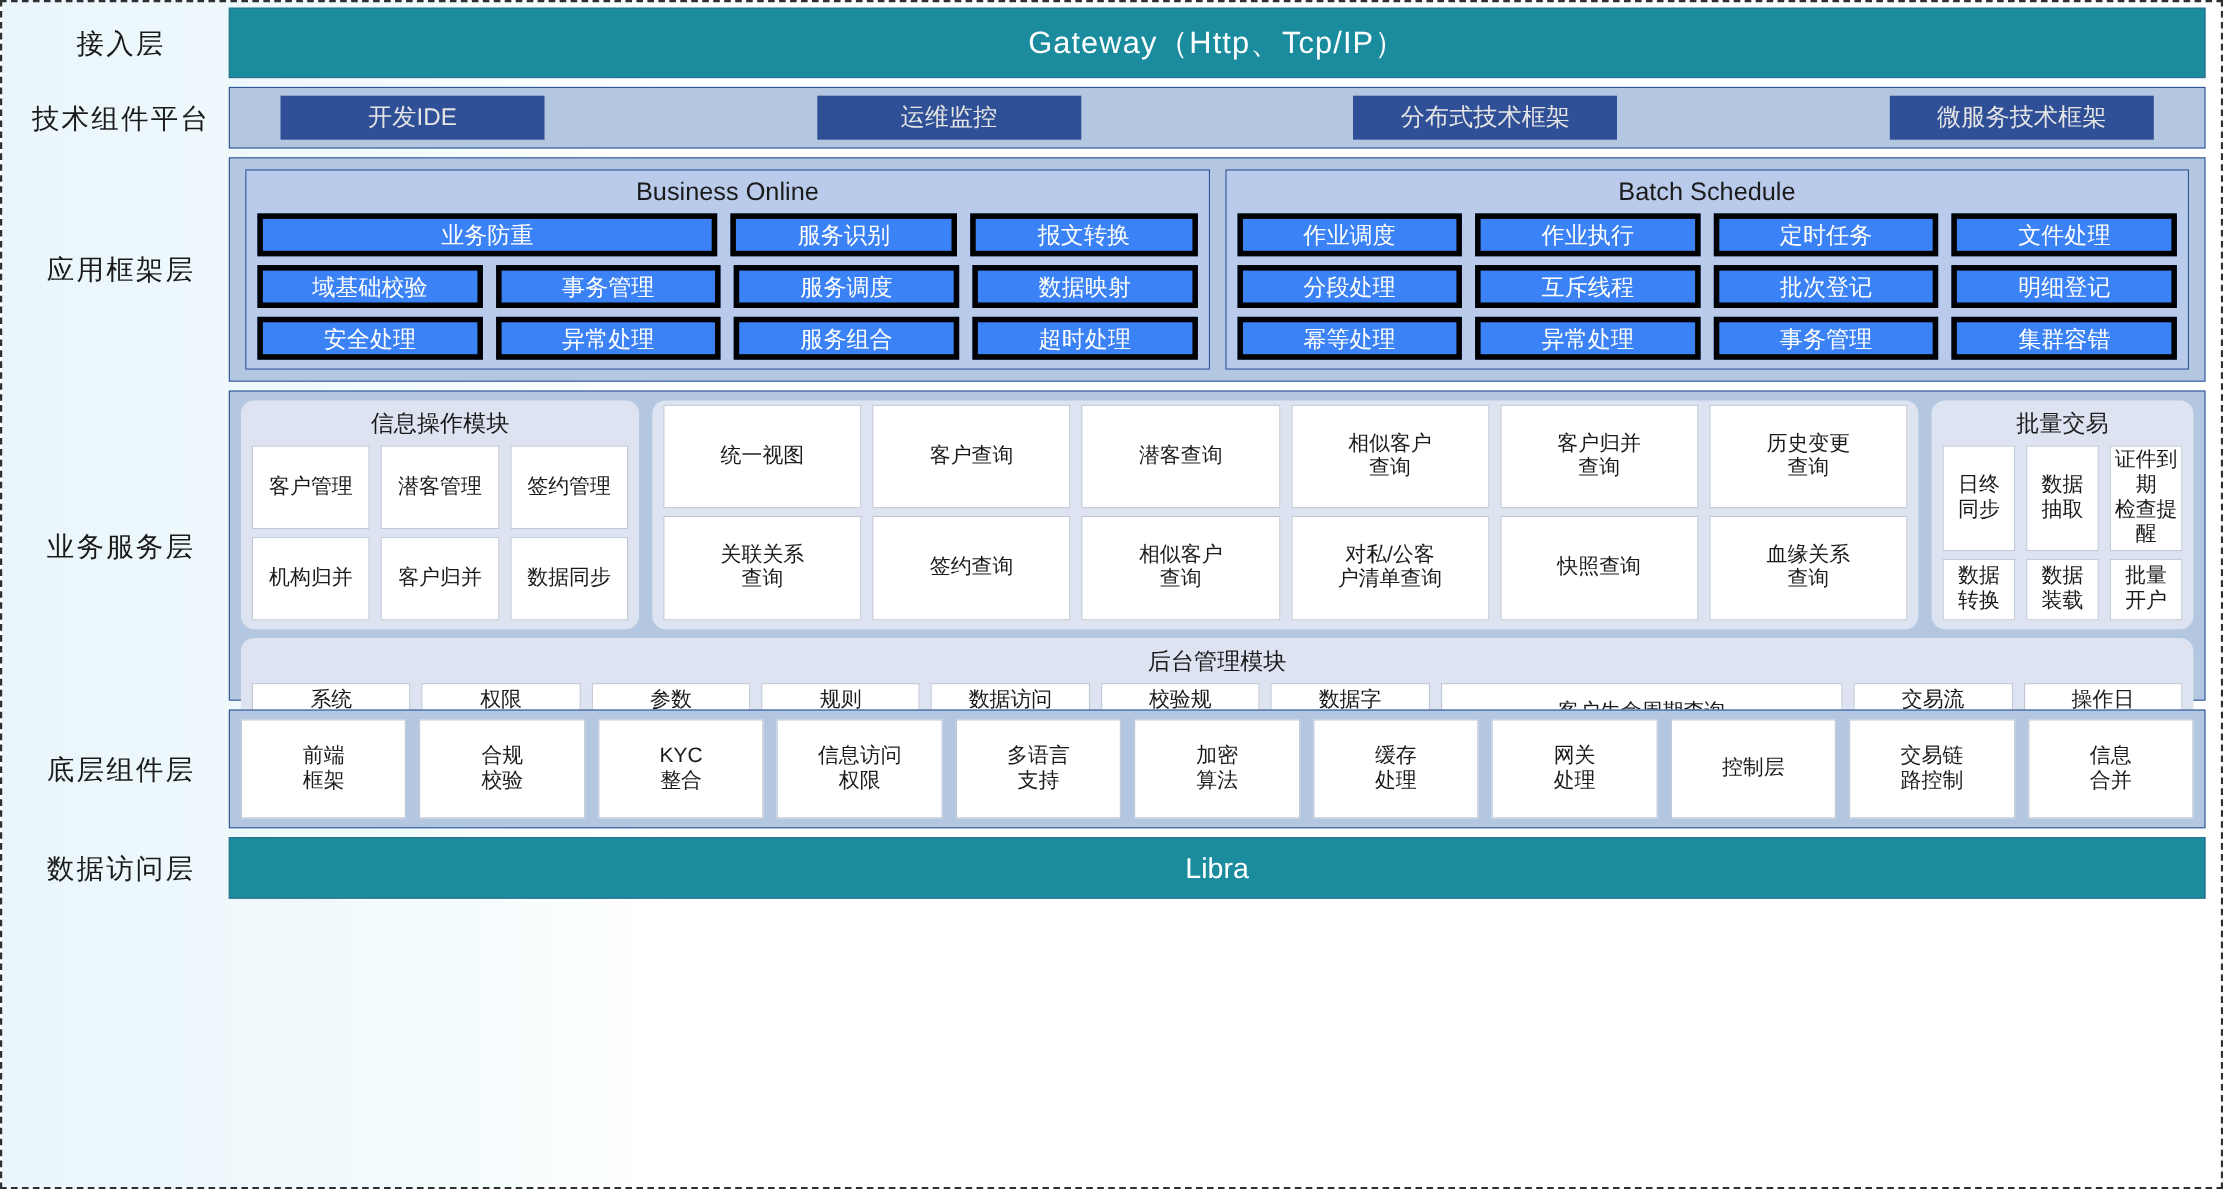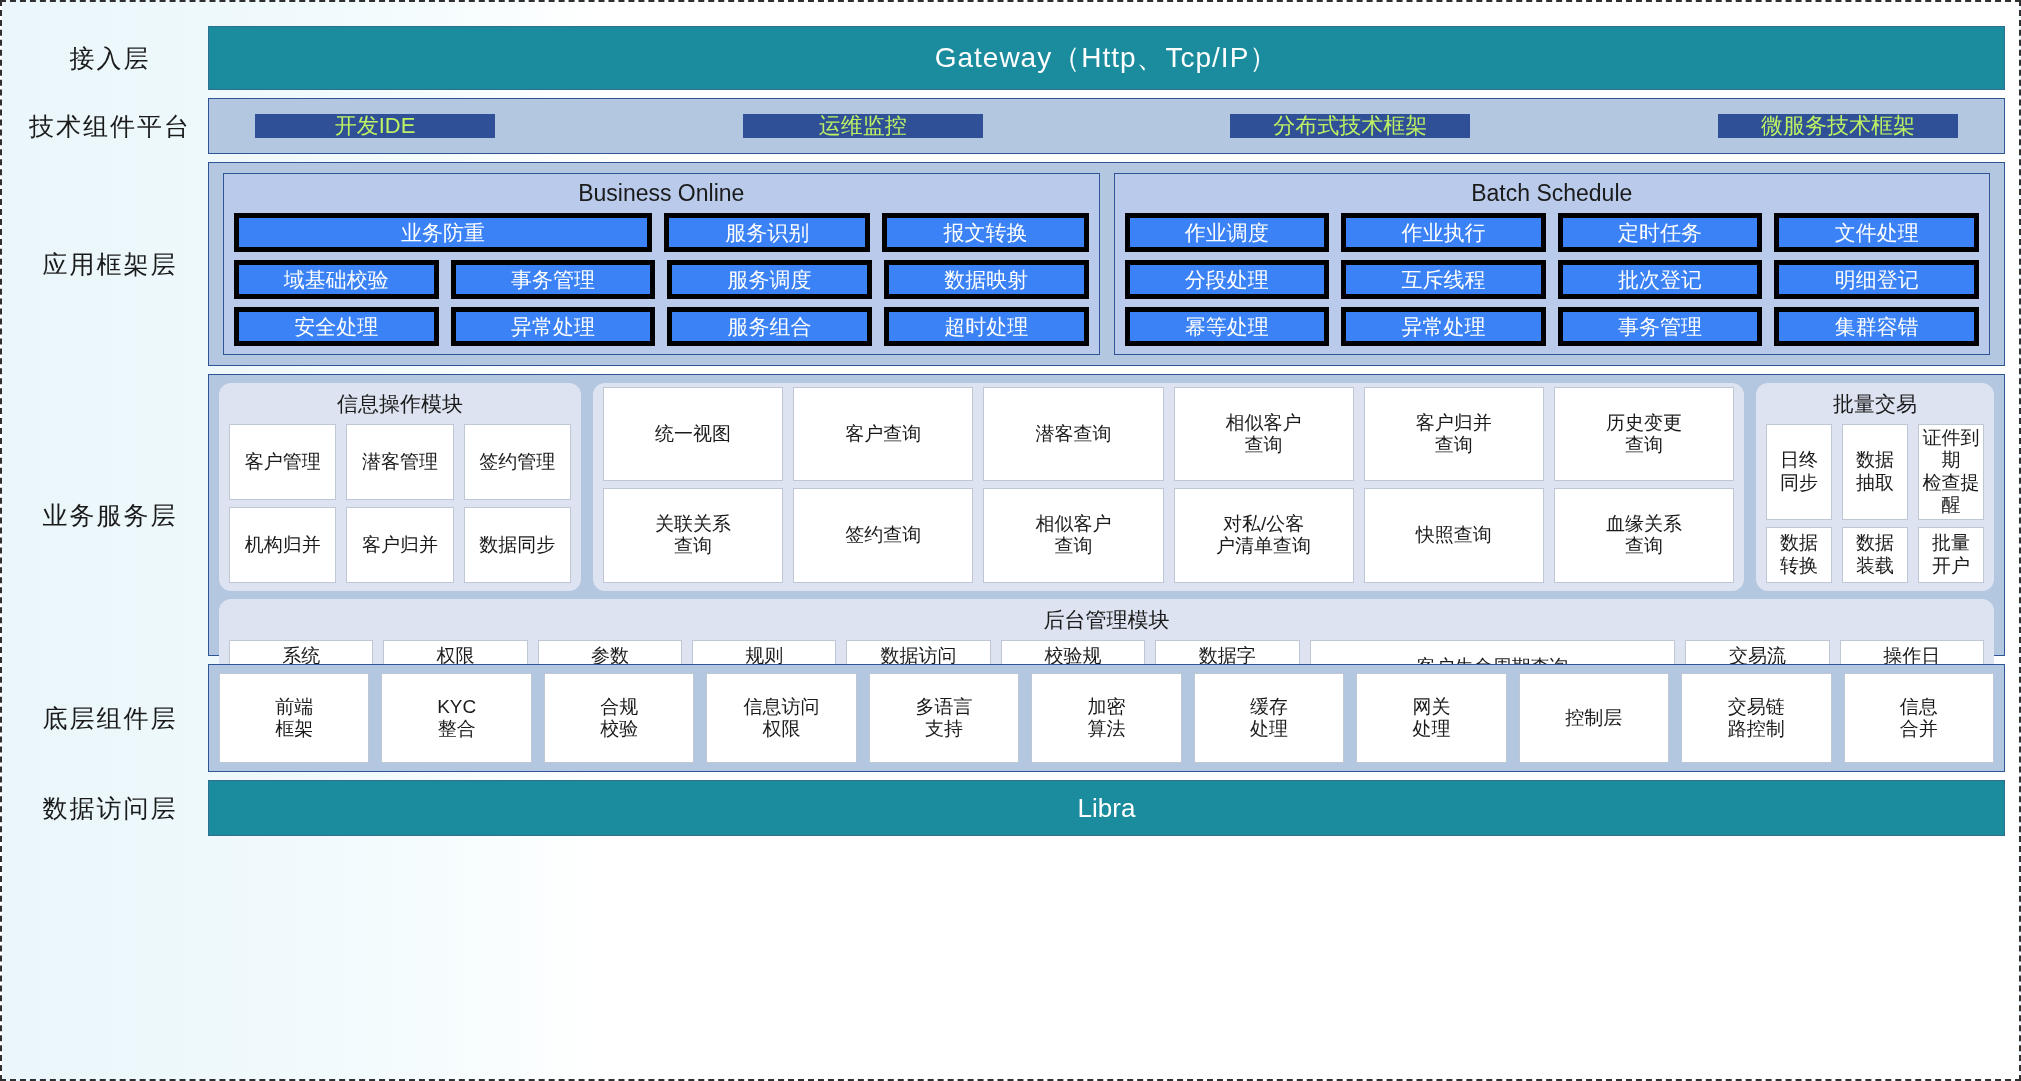--- a/index.html
+++ b/index.html
@@ -11,21 +11,21 @@
   }
 
   
   #diagram {
     position: relative;
     width: 2021px; height: 1081px;
     border: 2px dashed #2f2f2f;
     background: linear-gradient(90deg,#eaf6fb 0%,#f2fbfd 18%,#ffffff 30%,#ffffff 100%);
     display: flex;
     flex-direction: column;
-    padding: 24px 14px 8px 10px;
+    padding: 5px 14px 8px 10px;
   }
 
   .row {
     display: flex;
     align-items: stretch;
     width: 100%;
   }
 
   .layer-label {
     flex: 0 0 196px;
@@ -52,23 +52,23 @@
   
   .tech-band {
     background: #b4c7e0;
     border: 1px solid #2f5597;
     height: 56px;
     display: flex; align-items: center; justify-content: space-between;
     padding: 0 46px;
   }
   .tech-chip {
     background: #2f4f96;
-    color: #bef264;
+    color: #e5e5e5;
     font-size: 22px;
-    height: 24px;
+    height: 40px;
     min-width: 240px;
     padding: 0 24px;
     display: flex; align-items: center; justify-content: center;
   }
 
   
   .appfw-band {
     background: #b4c7e0;
     border: 1px solid #2f5597;
     padding: 10px 14px;
@@ -356,22 +356,22 @@
     </div>
   </div>
 
   <div class="gap"></div>
 
   <div class="row" style="flex:0 0 auto;">
     <div class="layer-label">底层组件层</div>
     <div class="layer-body">
       <div class="base-band">
         <div class="base-cell">前端<br>框架</div>
+        <div class="base-cell">合规<br>校验</div>
         <div class="base-cell">KYC<br>整合</div>
-        <div class="base-cell">合规<br>校验</div>
         <div class="base-cell">信息访问<br>权限</div>
         <div class="base-cell">多语言<br>支持</div>
         <div class="base-cell">加密<br>算法</div>
         <div class="base-cell">缓存<br>处理</div>
         <div class="base-cell">网关<br>处理</div>
         <div class="base-cell">控制层</div>
         <div class="base-cell">交易链<br>路控制</div>
         <div class="base-cell">信息<br>合并</div>
       </div>
     </div>

